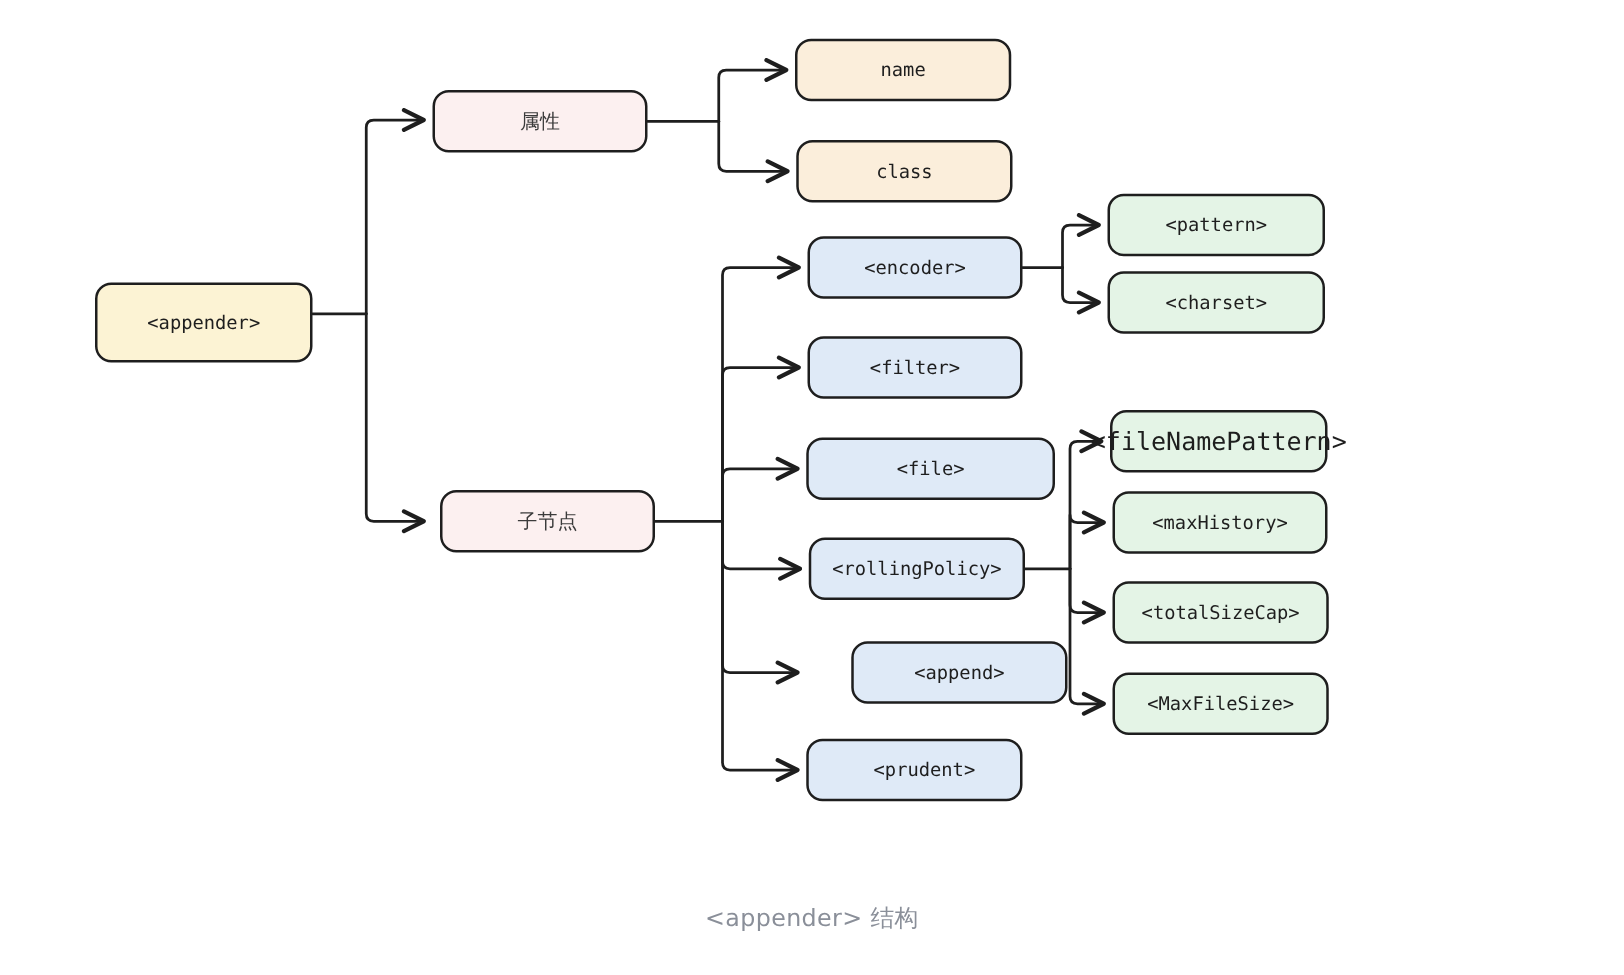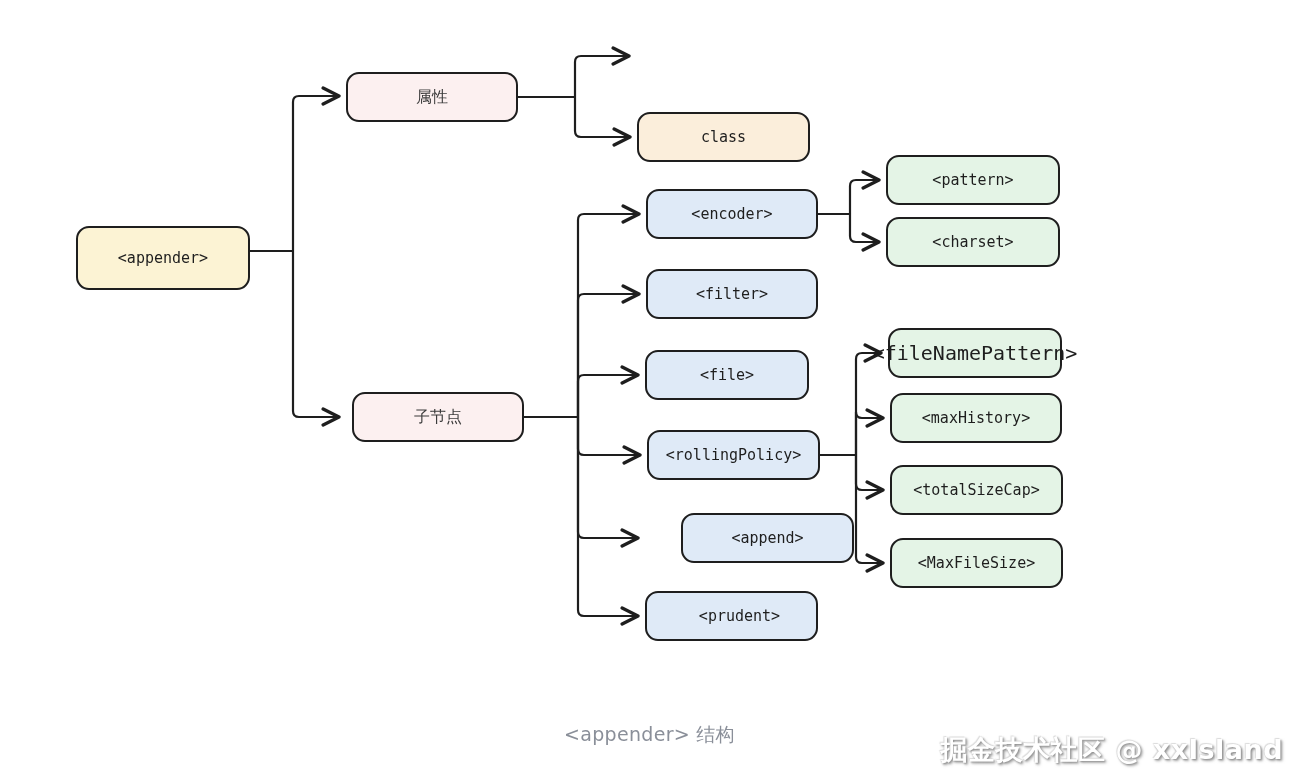--- a/index.html
+++ b/index.html
@@ -29,21 +29,21 @@
   .cat-child{background:var(--child-bg,#DFEAF7);}
   .cat-leaf {background:var(--leaf-bg,#E4F4E6);}
 
   .n-appender       {left:76px;  top:226px; width:174px; height:64px;}
   .n-attrs          {left:346px; top:72px;  width:172px; height:50px;}
   .n-children       {left:352px; top:392px; width:172px; height:50px;}
   .n-name           {left:636px; top:31px;  width:173px; height:50px;}
   .n-class          {left:637px; top:112px; width:173px; height:50px;}
   .n-encoder        {left:646px; top:189px; width:172px; height:50px;}
   .n-filter         {left:646px; top:269px; width:172px; height:50px;}
-  .n-file           {left:645px; top:350px; width:164px; height:50px;}
+  .n-file           {left:645px; top:350px; width:199px; height:50px;}
   .n-rollingPolicy  {left:647px; top:430px; width:173px; height:50px;}
   .n-append         {left:645px; top:513px; width:173px; height:50px;margin-left:36px;}
   .n-prudent        {left:645px; top:591px; width:173px; height:50px;padding-left:16px;}
   .n-pattern        {left:886px; top:155px; width:174px; height:50px;}
   .n-charset        {left:886px; top:217px; width:174px; height:50px;}
   .n-fileNamePattern{left:888px; top:328px; width:174px; height:50px; font-size:20px;}
   .n-maxHistory     {left:890px; top:393px; width:172px; height:50px;}
   .n-totalSizeCap   {left:890px; top:465px; width:173px; height:50px;}
   .n-maxFileSize    {left:890px; top:538px; width:173px; height:50px;}
 
@@ -99,29 +99,29 @@
       <path d="M856 455 V359 Q856 353 862 353 H880" marker-end="url(#arr)"></path>
       <path d="M856 455 V412 Q856 418 862 418 H882" marker-end="url(#arr)"></path>
       <path d="M856 455 V484 Q856 490 862 490 H882" marker-end="url(#arr)"></path>
       <path d="M856 455 V557 Q856 563 862 563 H882" marker-end="url(#arr)"></path>
     </g>
   </svg>
 
   <div class="node cat-root  n-appender">&lt;appender&gt;</div>
   <div class="node cat-group n-attrs">属性</div>
   <div class="node cat-group n-children">子节点</div>
+  <div class="node cat-attr  n-name">name</div>
   <div class="node cat-attr  n-class">class</div>
   <div class="node cat-child n-encoder">&lt;encoder&gt;</div>
   <div class="node cat-child n-filter">&lt;filter&gt;</div>
   <div class="node cat-child n-file">&lt;file&gt;</div>
   <div class="node cat-child n-rollingPolicy">&lt;rollingPolicy&gt;</div>
   <div class="node cat-child n-append">&lt;append&gt;</div>
   <div class="node cat-child n-prudent">&lt;prudent&gt;</div>
   <div class="node cat-leaf  n-pattern">&lt;pattern&gt;</div>
   <div class="node cat-leaf  n-charset">&lt;charset&gt;</div>
   <div class="node cat-leaf  n-fileNamePattern">&lt;fileNamePattern&gt;</div>
   <div class="node cat-leaf  n-maxHistory">&lt;maxHistory&gt;</div>
   <div class="node cat-leaf  n-totalSizeCap">&lt;totalSizeCap&gt;</div>
   <div class="node cat-leaf  n-maxFileSize">&lt;MaxFileSize&gt;</div>
 
   <div id="caption">&lt;appender&gt; 结构</div>
-  <div id="watermark">掘金技术社区 @ xxlsland</div>
 </div>
 
 </body></html>

